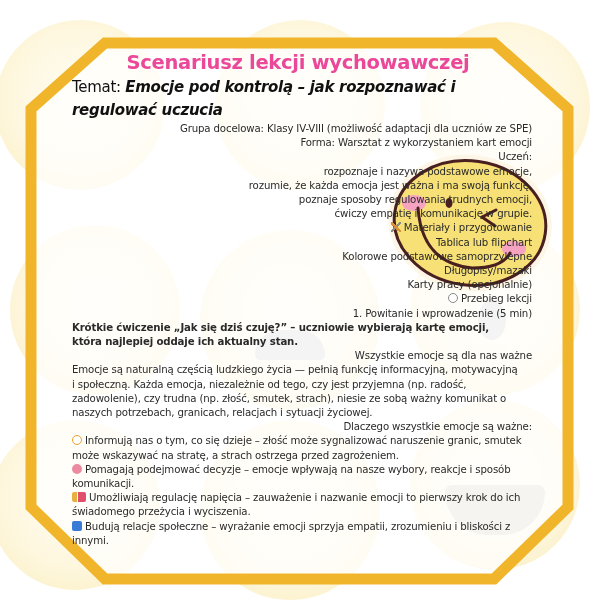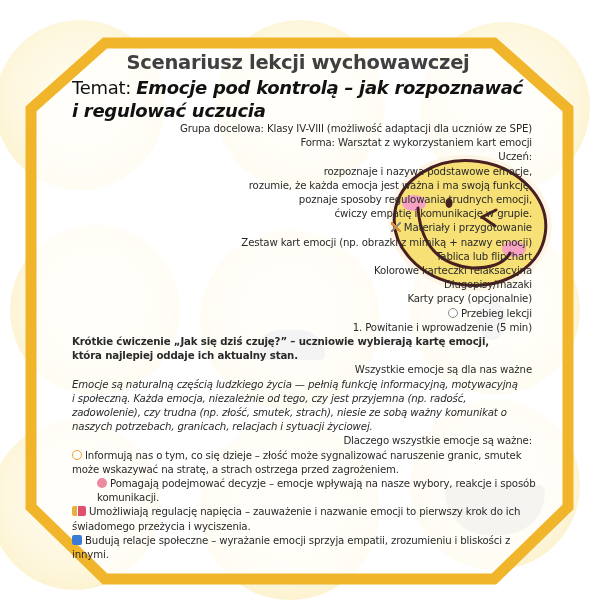--- a/index.html
+++ b/index.html
@@ -19,23 +19,23 @@
     position:absolute; left:25px; top:37px; width:549px; height:548px; z-index:1;
   }
   .frame svg { position:absolute; inset:0; }
   .content {
     position:absolute; left:72px; top:50px; width:460px; z-index:3;
     color:#2a2a2a; font-size:10.2px; line-height:14.2px;
     letter-spacing:-0.15px;
   }
   .title {
     text-align:center; font-family:"DejaVu Sans", sans-serif; font-weight:bold;
-    font-size:19.5px; line-height:26px; color:#404040; margin-left:-8px; letter-spacing:-0.3px;
+    font-size:19.5px; line-height:26px; color:#ec4899; margin-left:-8px; letter-spacing:-0.3px;
   }
-  .topic { font-size:18px; line-height:23px; color:#111; letter-spacing:-0.3px; }
+  .topic { font-size:15px; line-height:23px; color:#111; letter-spacing:-0.3px; }
   .topic b { font-style:italic; font-weight:bold; }
   .line { white-space:nowrap;text-align:right; }
   .wrap { white-space:normal; }
   .ico { display:inline-block; width:10px; height:10px; margin-right:3px; vertical-align:-1px; border-radius:50%; }
   .winky { position:absolute; left:384px; top:148px; width:172px; height:150px; z-index:2; }
 </style>
 </head>
 <body>
 
 <div class="bg-faces">
@@ -87,39 +87,38 @@
 
   <div class="line">Uczeń:</div>
   <div class="line">rozpoznaje i nazywa podstawowe emocje,</div>
   <div class="line">rozumie, że każda emocja jest ważna i ma swoją funkcję,</div>
   <div class="line">poznaje sposoby regulowania trudnych emocji,</div>
   <div class="line">ćwiczy empatię i komunikację w grupie.</div>
 
   <div class="line">
     <span class="ico" style="border-radius:0;background:linear-gradient(45deg,transparent 40%,#d9923a 40% 58%,transparent 58%),linear-gradient(-45deg,transparent 40%,#8a8a8a 40% 58%,transparent 58%);"></span><span>Materiały i przygotowanie</span>
   </div>
-  <div class="line">Zestaw kart emocji (np. obrazki z mimiką + nazwy emocji)</div>
   <div class="line">Tablica lub flipchart</div>
-  <div class="line">Kolorowe karteczki relaksacyjna</div>
+  <div class="line">Kolorowe podstawowe samoprzylepne</div>
   <div class="line">Długopisy/mazaki</div>
   <div class="line">Karty pracy (opcjonalnie)</div>
 
   <div class="line">
     <span class="ico" style="background:#fff;border:1.5px solid #8a8a8a;width:8px;height:8px;"></span><span>Przebieg lekcji</span>
   </div>
   <div class="line">1. Powitanie i wprowadzenie (5 min)</div>
   <div class="wrap" style="width:440px;font-weight:bold;">Krótkie ćwiczenie „Jak się dziś czuję?” – uczniowie wybierają kartę emocji, która najlepiej oddaje ich aktualny stan.</div>
   <div class="line">Wszystkie emocje są dla nas ważne</div>
-  <div class="wrap" style="width:450px;font-style:italic;">Emocje są naturalną częścią ludzkiego życia — pełnią funkcję informacyjną, motywacyjną i społeczną. Każda emocja, niezależnie od tego, czy jest przyjemna (np. radość, zadowolenie), czy trudna (np. złość, smutek, strach), niesie ze sobą ważny komunikat o naszych potrzebach, granicach, relacjach i sytuacji życiowej.</div>
+  <div class="wrap" style="width:450px;">Emocje są naturalną częścią ludzkiego życia — pełnią funkcję informacyjną, motywacyjną i społeczną. Każda emocja, niezależnie od tego, czy jest przyjemna (np. radość, zadowolenie), czy trudna (np. złość, smutek, strach), niesie ze sobą ważny komunikat o naszych potrzebach, granicach, relacjach i sytuacji życiowej.</div>
   <div class="line">Dlaczego wszystkie emocje są ważne:</div>
 
   <div class="wrap" style="width:450px;">
     <span class="ico" style="background:#fff;border:1.5px solid #f0a030;width:8px;height:8px;"></span><span>Informują nas o tym, co się dzieje – złość może sygnalizować naruszenie granic, smutek może wskazywać na stratę, a strach ostrzega przed zagrożeniem.</span>
   </div>
-  <div class="wrap" style="width:450px;margin-left:25px;">
+  <div class="wrap" style="width:450px;">
     <span class="ico" style="background:#ec8aa0;"></span><span>Pomagają podejmować decyzje – emocje wpływają na nasze wybory, reakcje i sposób komunikacji.</span>
   </div>
   <div class="wrap" style="width:450px;">
     <span class="ico" style="border-radius:2px;background:linear-gradient(90deg,#e8b040 0 35%,transparent 35% 45%,#e0506a 45%);width:14px;"></span><span>Umożliwiają regulację napięcia – zauważenie i nazwanie emocji to pierwszy krok do ich świadomego przeżycia i wyciszenia.</span>
   </div>
   <div class="wrap" style="width:460px;">
     <span class="ico" style="border-radius:2px;background:#3a7bd5;"></span><span>Budują relacje społeczne – wyrażanie emocji sprzyja empatii, zrozumieniu i bliskości z innymi.</span>
   </div>
 
 </div>

